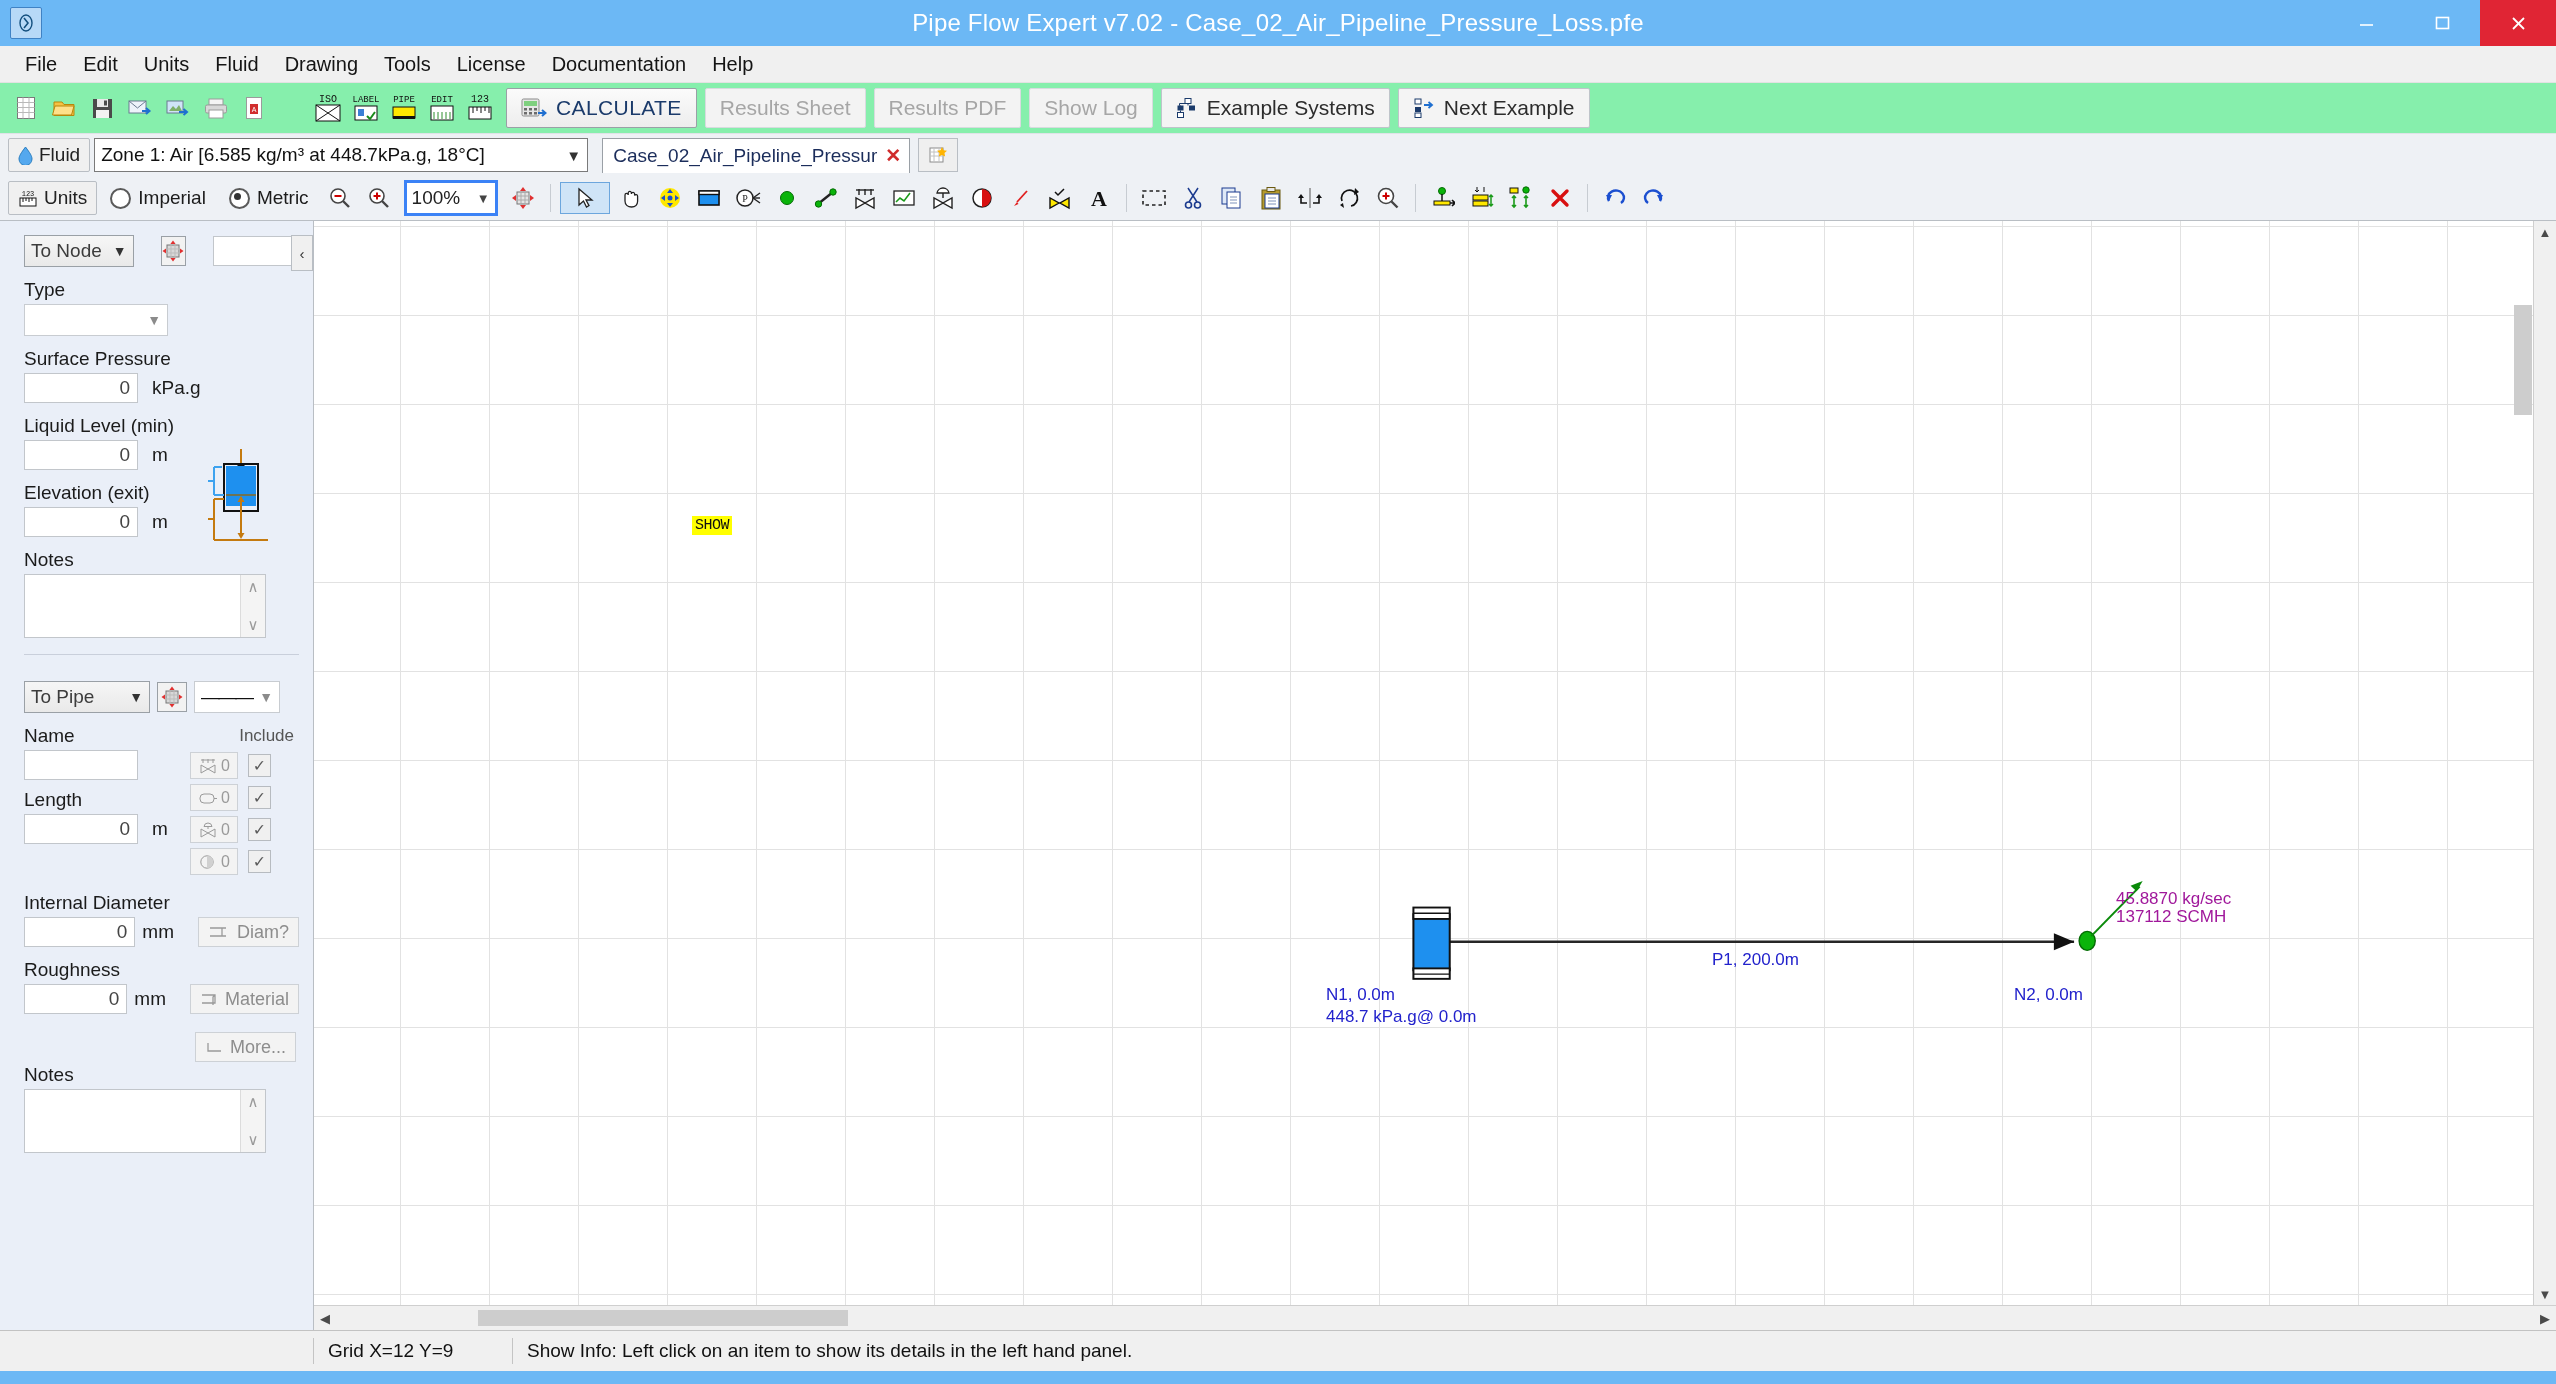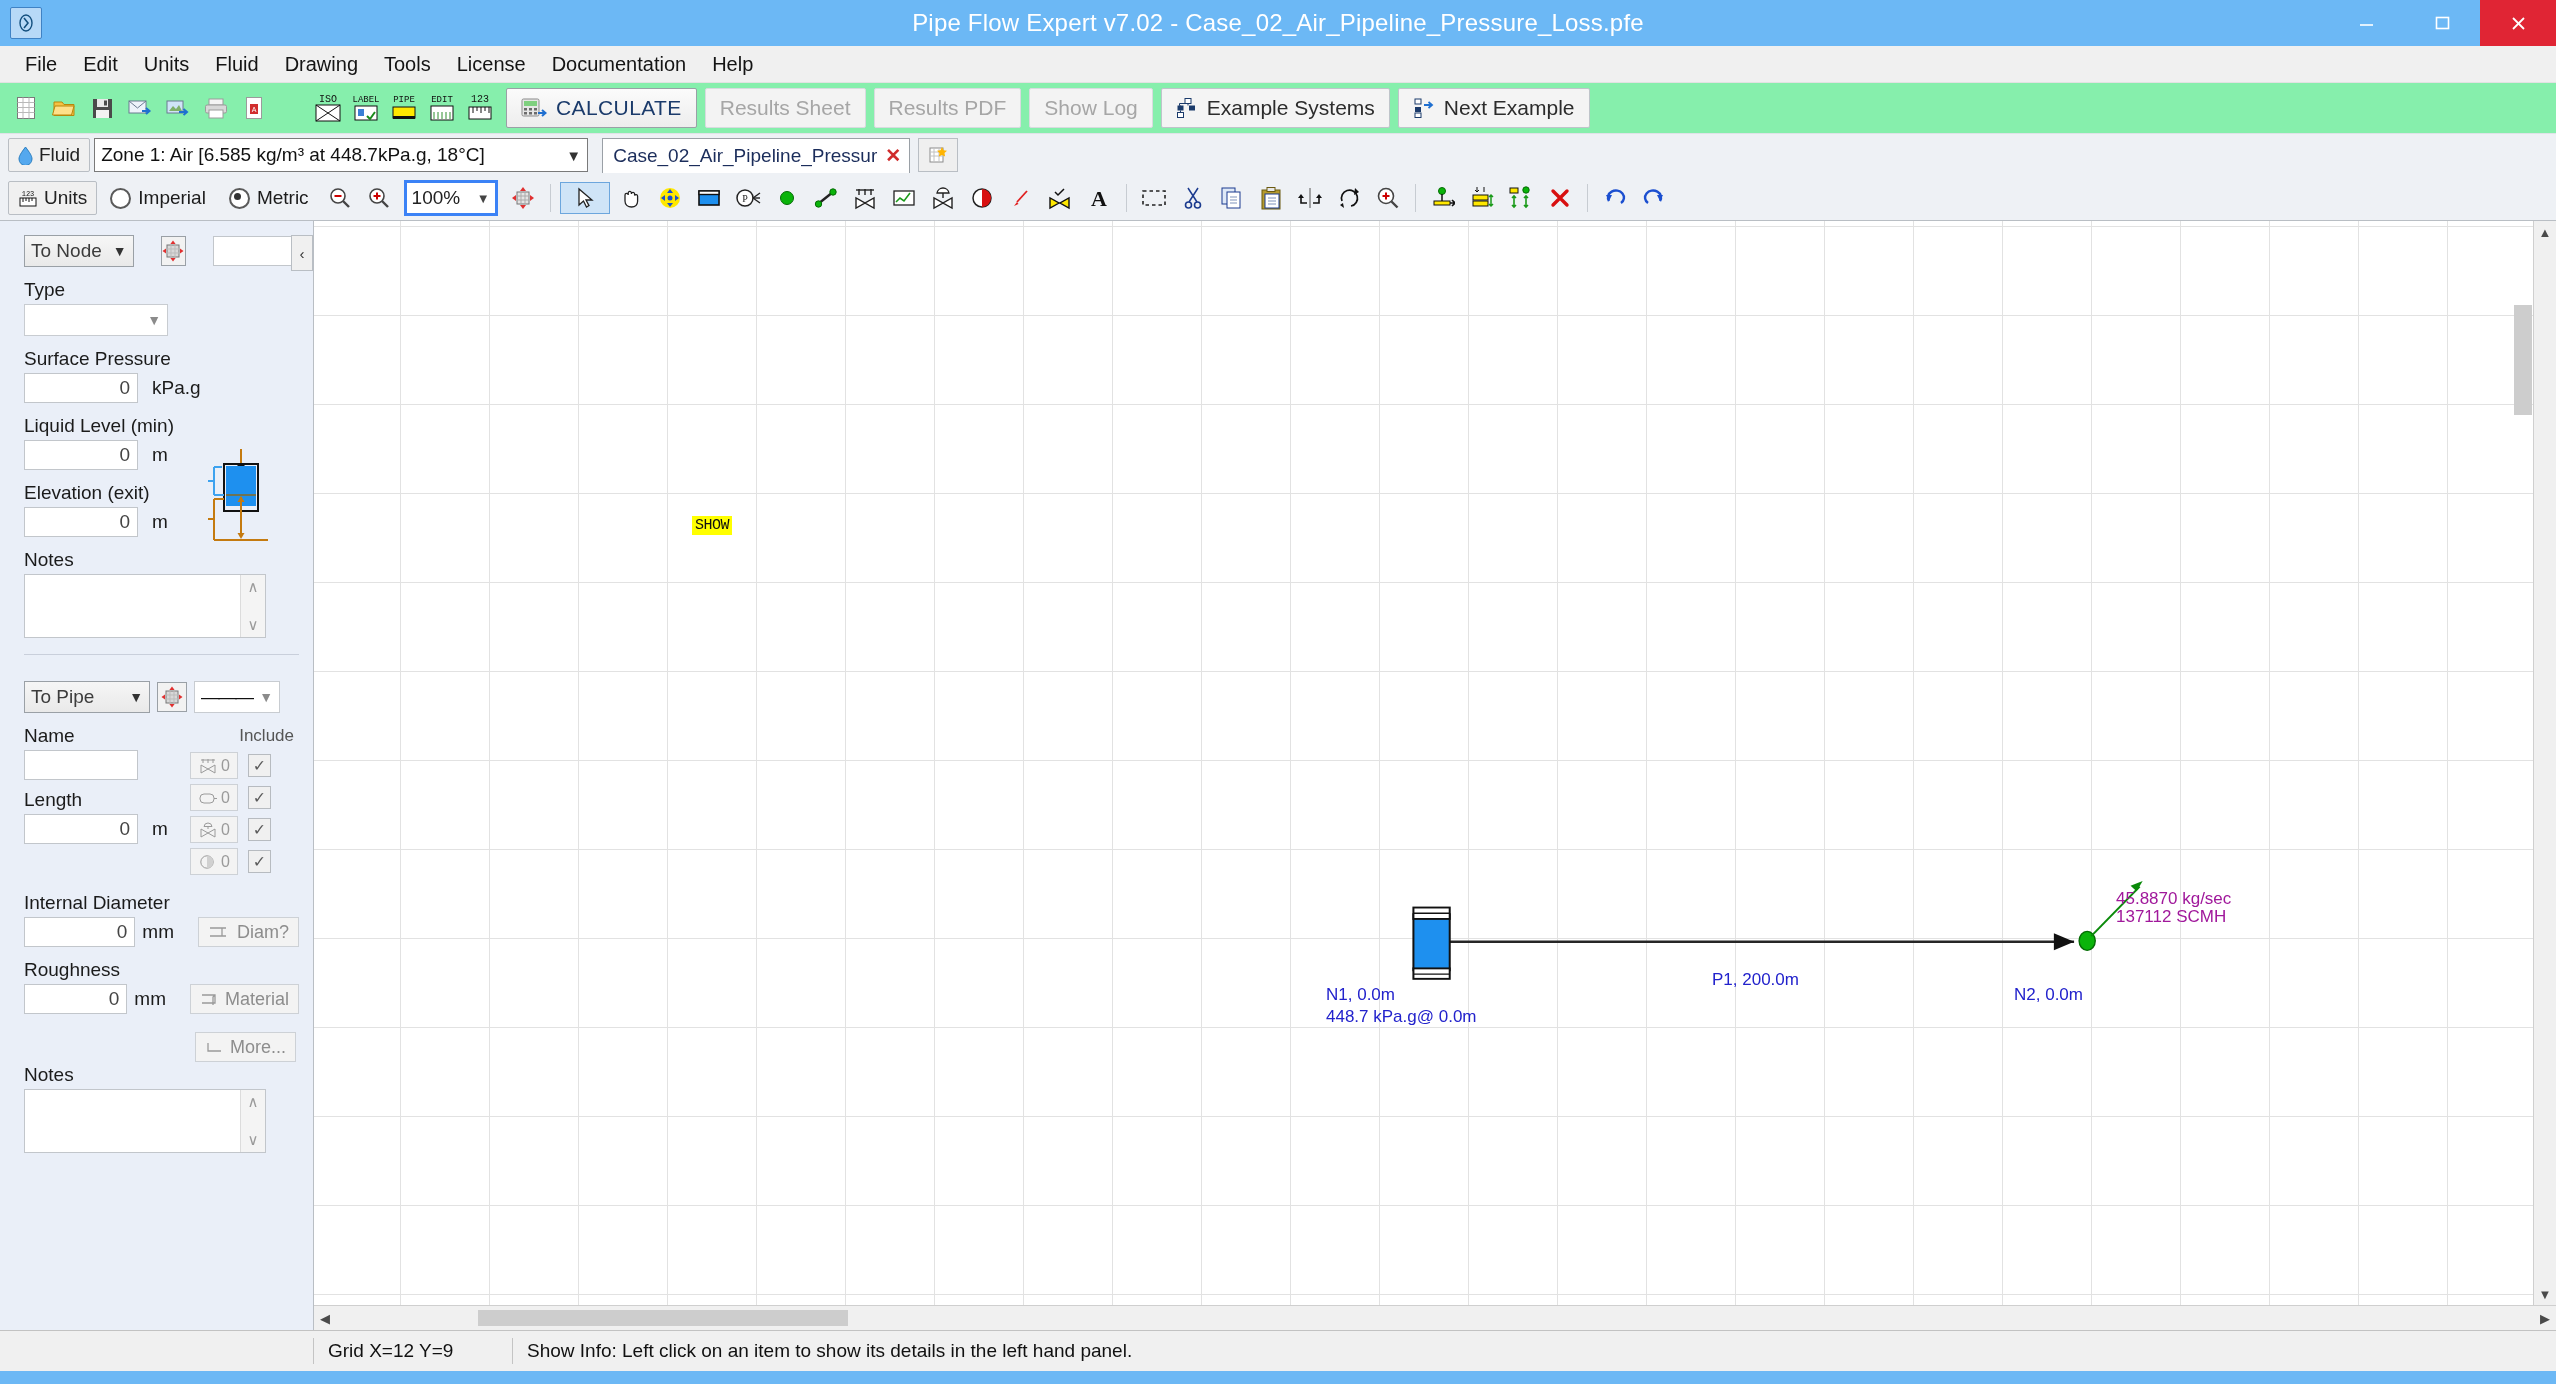--- a/index.html
+++ b/index.html
@@ -881,21 +881,21 @@
             <line x1="1762" y1="752" x2="1810" y2="700" stroke="#0a8a0a" stroke-width="2"></line>
             <path d="M1813 694 l-12 5 l6 6 z" fill="#0a8a0a"></path>
 
             <rect x="1090" y="729" width="36" height="59" fill="#1e90ef" stroke="#111" stroke-width="2"></rect>
             <rect x="1090" y="722" width="36" height="12" fill="#ffffff" stroke="#111" stroke-width="2"></rect>
             <rect x="1090" y="786" width="36" height="11" fill="#ffffff" stroke="#111" stroke-width="2"></rect>
             <line x1="1090" y1="728" x2="1126" y2="728" stroke="#111" stroke-width="1.4"></line>
             <line x1="1090" y1="792" x2="1126" y2="792" stroke="#111" stroke-width="1.4"></line>
           </svg>
 
-          <div class="dlabel" style="left:1398px;top:749px;">P1, 200.0m</div>
+          <div class="dlabel" style="left:1398px;top:729px;">P1, 200.0m</div>
           <div class="dlabel" style="left:1012px;top:764px;">N1, 0.0m</div>
           <div class="dlabel" style="left:1012px;top:786px;">448.7 kPa.g@ 0.0m</div>
           <div class="dlabel" style="left:1700px;top:764px;">N2, 0.0m</div>
           <div class="dlabel magenta" style="left:1802px;top:668px;">45.8870 kg/sec</div>
           <div class="dlabel magenta" style="left:1802px;top:686px;">137112 SCMH</div>
 
           <div class="vthumb"></div>
         </div>
 
         <div class="vscroll">

